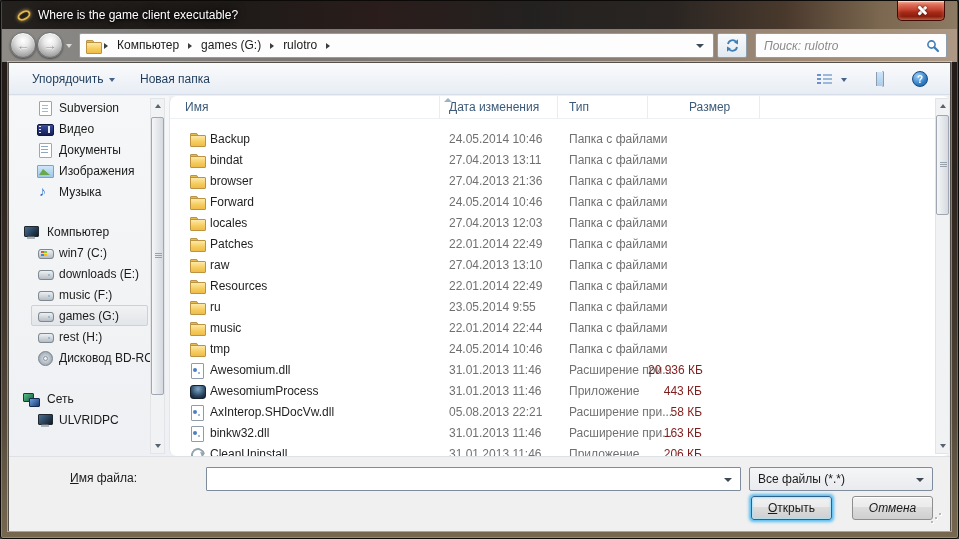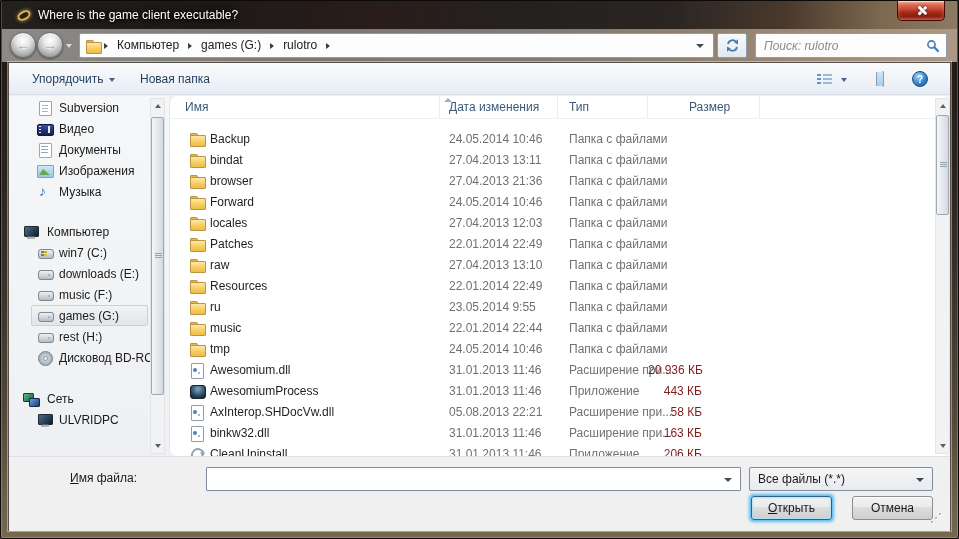--- a/index.html
+++ b/index.html
@@ -146,21 +146,21 @@
   .fname-combo input{position:absolute;left:1px;top:1px;width:508px;height:20px;border:none;outline:none;padding:0 4px;
     font-family:"Liberation Sans",sans-serif;font-size:12px;}
   .combo-arr{position:absolute;right:8px;top:10px;width:0;height:0;border-left:4px solid transparent;border-right:4px solid transparent;border-top:4.5px solid #404a54;}
   .ftype{position:absolute;left:740px;top:10px;width:184px;height:24px;border:1px solid #7f8c9d;border-radius:2px;
     background:linear-gradient(180deg,#f5f6f7,#e9ebee);line-height:22px;padding-left:8px;}
   .btn{position:absolute;top:39px;width:81px;height:24px;border:1px solid #8e8e8e;border-radius:3px;text-align:center;line-height:22px;
     background:linear-gradient(180deg,#f2f2f2 0%,#ebebeb 45%,#dddddd 46%,#cfcfcf 100%);box-shadow:inset 0 1px 0 #fff;cursor:default;}
   .btn-open{left:742px;border-color:#2a628d;box-shadow:0 0 3px 1.5px rgba(60,180,240,.85), inset 0 0 2px 1px rgba(170,225,250,.9);}
   .btn-open span{display:inline-block;}
   .btn-open span::first-letter{text-decoration:underline;}
-  .btn-cancel{left:843px;}
+  .btn-cancel{left:843px;font-style:italic;}
   .grip{position:absolute;right:7px;bottom:6px;width:12px;height:12px;}
   .grip::before{content:"";position:absolute;left:0;top:8px;width:2px;height:2px;background:#b9b9b2;
     box-shadow:1px 1px 0 #fff, 4px -4px 0 #b9b9b2, 5px -3px 0 #fff, 8px -8px 0 #b9b9b2, 9px -7px 0 #fff;}
 </style>
 </head>
 <body>
 
 <div class="window">
 
   <div class="titlebar">

